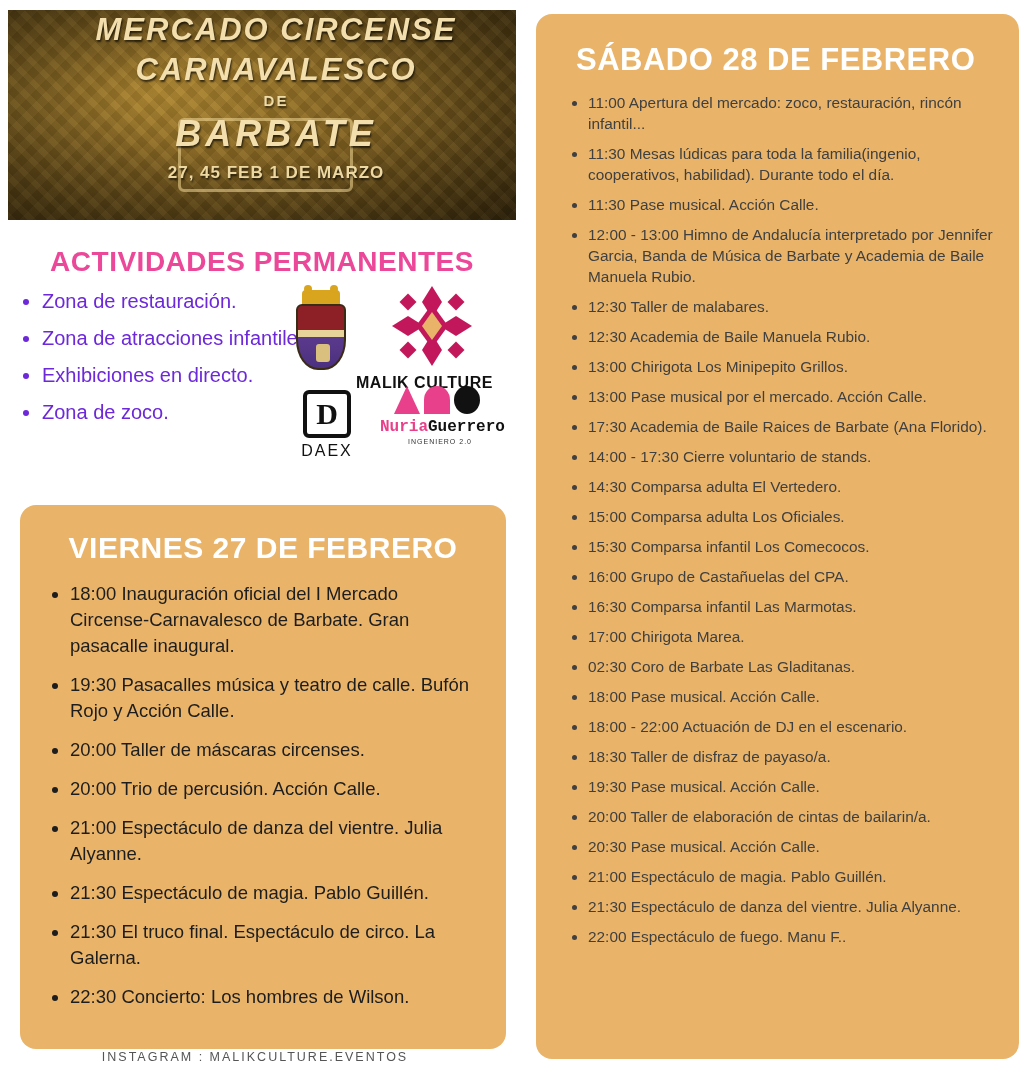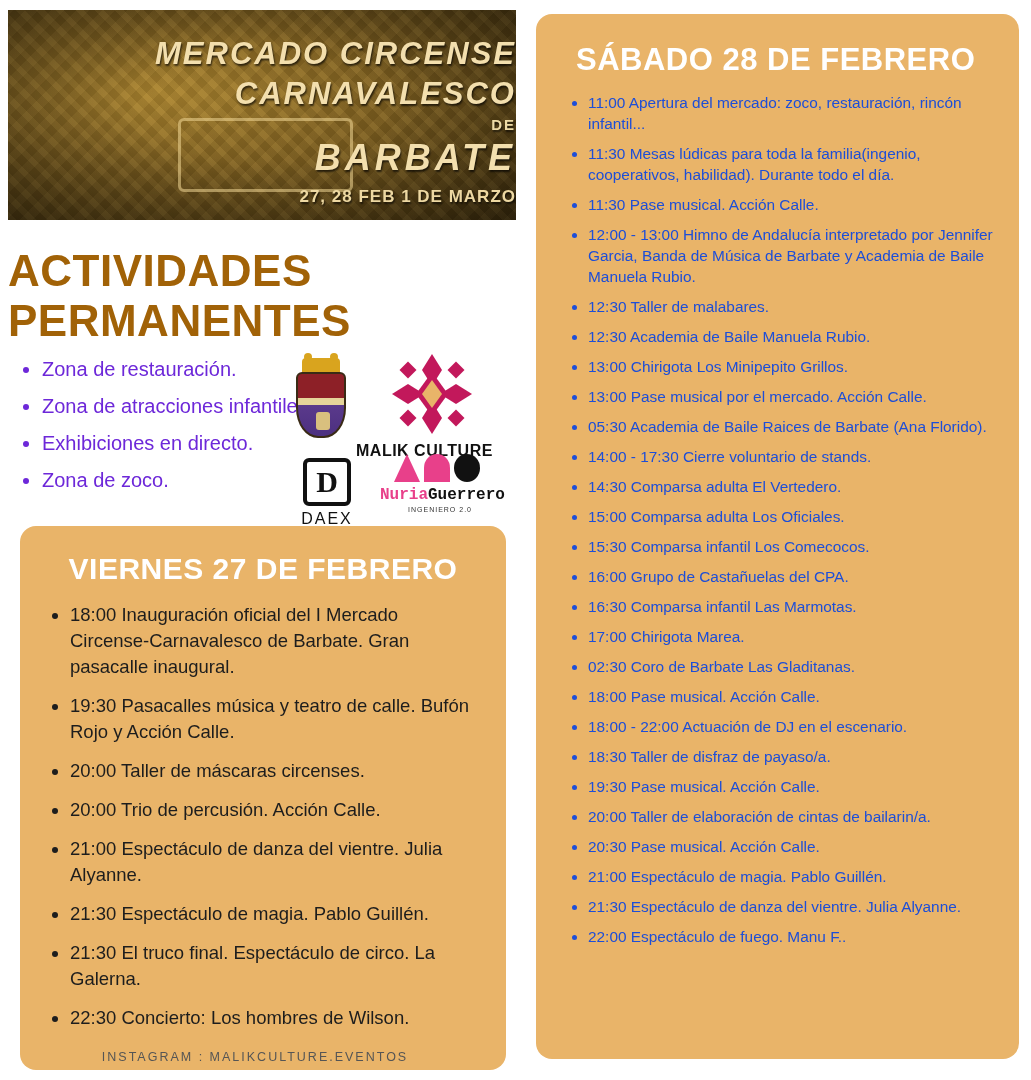--- a/index.html
+++ b/index.html
@@ -37,22 +37,22 @@
     background:
       repeating-linear-gradient(45deg, rgba(255,225,150,0.07) 0 6px, rgba(0,0,0,0.07) 6px 14px),
       repeating-linear-gradient(-45deg, rgba(255,225,150,0.05) 0 9px, rgba(0,0,0,0.05) 9px 18px);
     opacity: .85;
   }
   .banner .vign {
     position: absolute; inset: 0;
     background: radial-gradient(ellipse at 50% 45%, rgba(0,0,0,0) 35%, rgba(0,0,0,.45) 100%);
   }
   .banner-inner {
-    position: absolute; left: 0; right: 0; top: 24px;
-    text-align: right;
+    position: absolute; left: 0; right: 0; top: 0;
+    text-align: center;
     color: #f6e7c0;
     text-shadow: 1px 2px 2px rgba(0,0,0,.65);
     margin-left: 28px;
   }
   .b-l1, .b-l2 {
     font-family: "Liberation Sans", sans-serif;
     font-weight: bold; font-style: italic;
     letter-spacing: 2px;
     font-size: 31px;
     line-height: 40px;
@@ -74,25 +74,25 @@
   .b-frame {
     position: absolute;
     left: 170px; top: 108px; width: 175px; height: 74px;
     border: 3px solid rgba(240,215,150,.55);
     border-radius: 6px;
   }
 
   
   .perm-title {
     margin-top: 26px;
-    text-align: left;
-    font-size: 44px;
+    text-align: center;
+    font-size: 28px;
     font-weight: bold;
     letter-spacing: .5px;
-    color: #a16207;
+    color: #ec4899;
   }
   .perm-body {
     position: relative;
     margin-top: 12px;
     height: 200px;
   }
   .perm-list {
     margin: 0; padding-left: 34px;
     list-style: disc;
   }
@@ -180,21 +180,20 @@
   }
   .card li {
     font-size: 18.5px;
     line-height: 26px;
     color: #1d1d1d;
     margin-bottom: 13px;
   }
   .friday-card {
     position: absolute; left: 12px; top: 495px;
     width: 486px;
-    margin-top: 21px;
   }
   .insta {
     position: absolute; left: 0; right: 14px; top: 1040px;
     text-align: center;
     font-size: 12.5px;
     letter-spacing: 2px;
     color: #555;
   }
 
   
@@ -210,40 +209,40 @@
     font-size: 31px;
     margin-bottom: 14px;
     text-align: left;
     padding-left: 14px;
   }
   .saturday-card ul { padding-left: 26px; }
   .saturday-card li {
     font-size: 15.4px;
     line-height: 21px;
     margin-bottom: 9px;
-    color: #1d4ed8;
+    color: #404040;
   }
 </style>
 </head>
 <body>
 
 <div class="page">
 
   <div class="left-col">
 
     <div class="banner">
       <div class="ornament"></div>
       <div class="vign"></div>
       <div class="b-frame"></div>
       <div class="banner-inner">
         <div class="b-l1">MERCADO CIRCENSE</div>
         <div class="b-l2">CARNAVALESCO</div>
         <div class="b-de">DE</div>
         <div class="b-city">BARBATE</div>
-        <div class="b-dates">27, 28 FEB 1 DE MARZO</div>
+        <div class="b-dates">27, 45 FEB 1 DE MARZO</div>
       </div>
     </div>
 
     <div class="perm-title">ACTIVIDADES PERMANENTES</div>
 
     <div class="perm-body">
       <ul class="perm-list">
         <li>Zona de restauración.</li>
         <li>Zona de atracciones infantiles.</li>
         <li>Exhibiciones en directo.</li>
@@ -316,21 +315,21 @@
     <div class="card-title">SÁBADO 28 DE FEBRERO</div>
     <ul>
       <li>11:00 Apertura del mercado: zoco, restauración, rincón infantil...</li>
       <li>11:30 Mesas lúdicas para toda la familia(ingenio, cooperativos, habilidad). Durante todo el día.</li>
       <li>11:30 Pase musical. Acción Calle.</li>
       <li>12:00 - 13:00 Himno de Andalucía interpretado por Jennifer Garcia, Banda de Música de Barbate y Academia de Baile Manuela Rubio.</li>
       <li>12:30 Taller de malabares.</li>
       <li>12:30 Academia de Baile Manuela Rubio.</li>
       <li>13:00 Chirigota Los Minipepito Grillos.</li>
       <li>13:00 Pase musical por el mercado. Acción Calle.</li>
-      <li>05:30 Academia de Baile Raices de Barbate (Ana Florido).</li>
+      <li>17:30 Academia de Baile Raices de Barbate (Ana Florido).</li>
       <li>14:00 - 17:30 Cierre voluntario de stands.</li>
       <li>14:30 Comparsa adulta El Vertedero.</li>
       <li>15:00 Comparsa adulta Los Oficiales.</li>
       <li>15:30 Comparsa infantil Los Comecocos.</li>
       <li>16:00 Grupo de Castañuelas del CPA.</li>
       <li>16:30 Comparsa infantil Las Marmotas.</li>
       <li>17:00 Chirigota Marea.</li>
       <li>02:30 Coro de Barbate Las Gladitanas.</li>
       <li>18:00 Pase musical. Acción Calle.</li>
       <li>18:00 - 22:00 Actuación de DJ en el escenario.</li>

